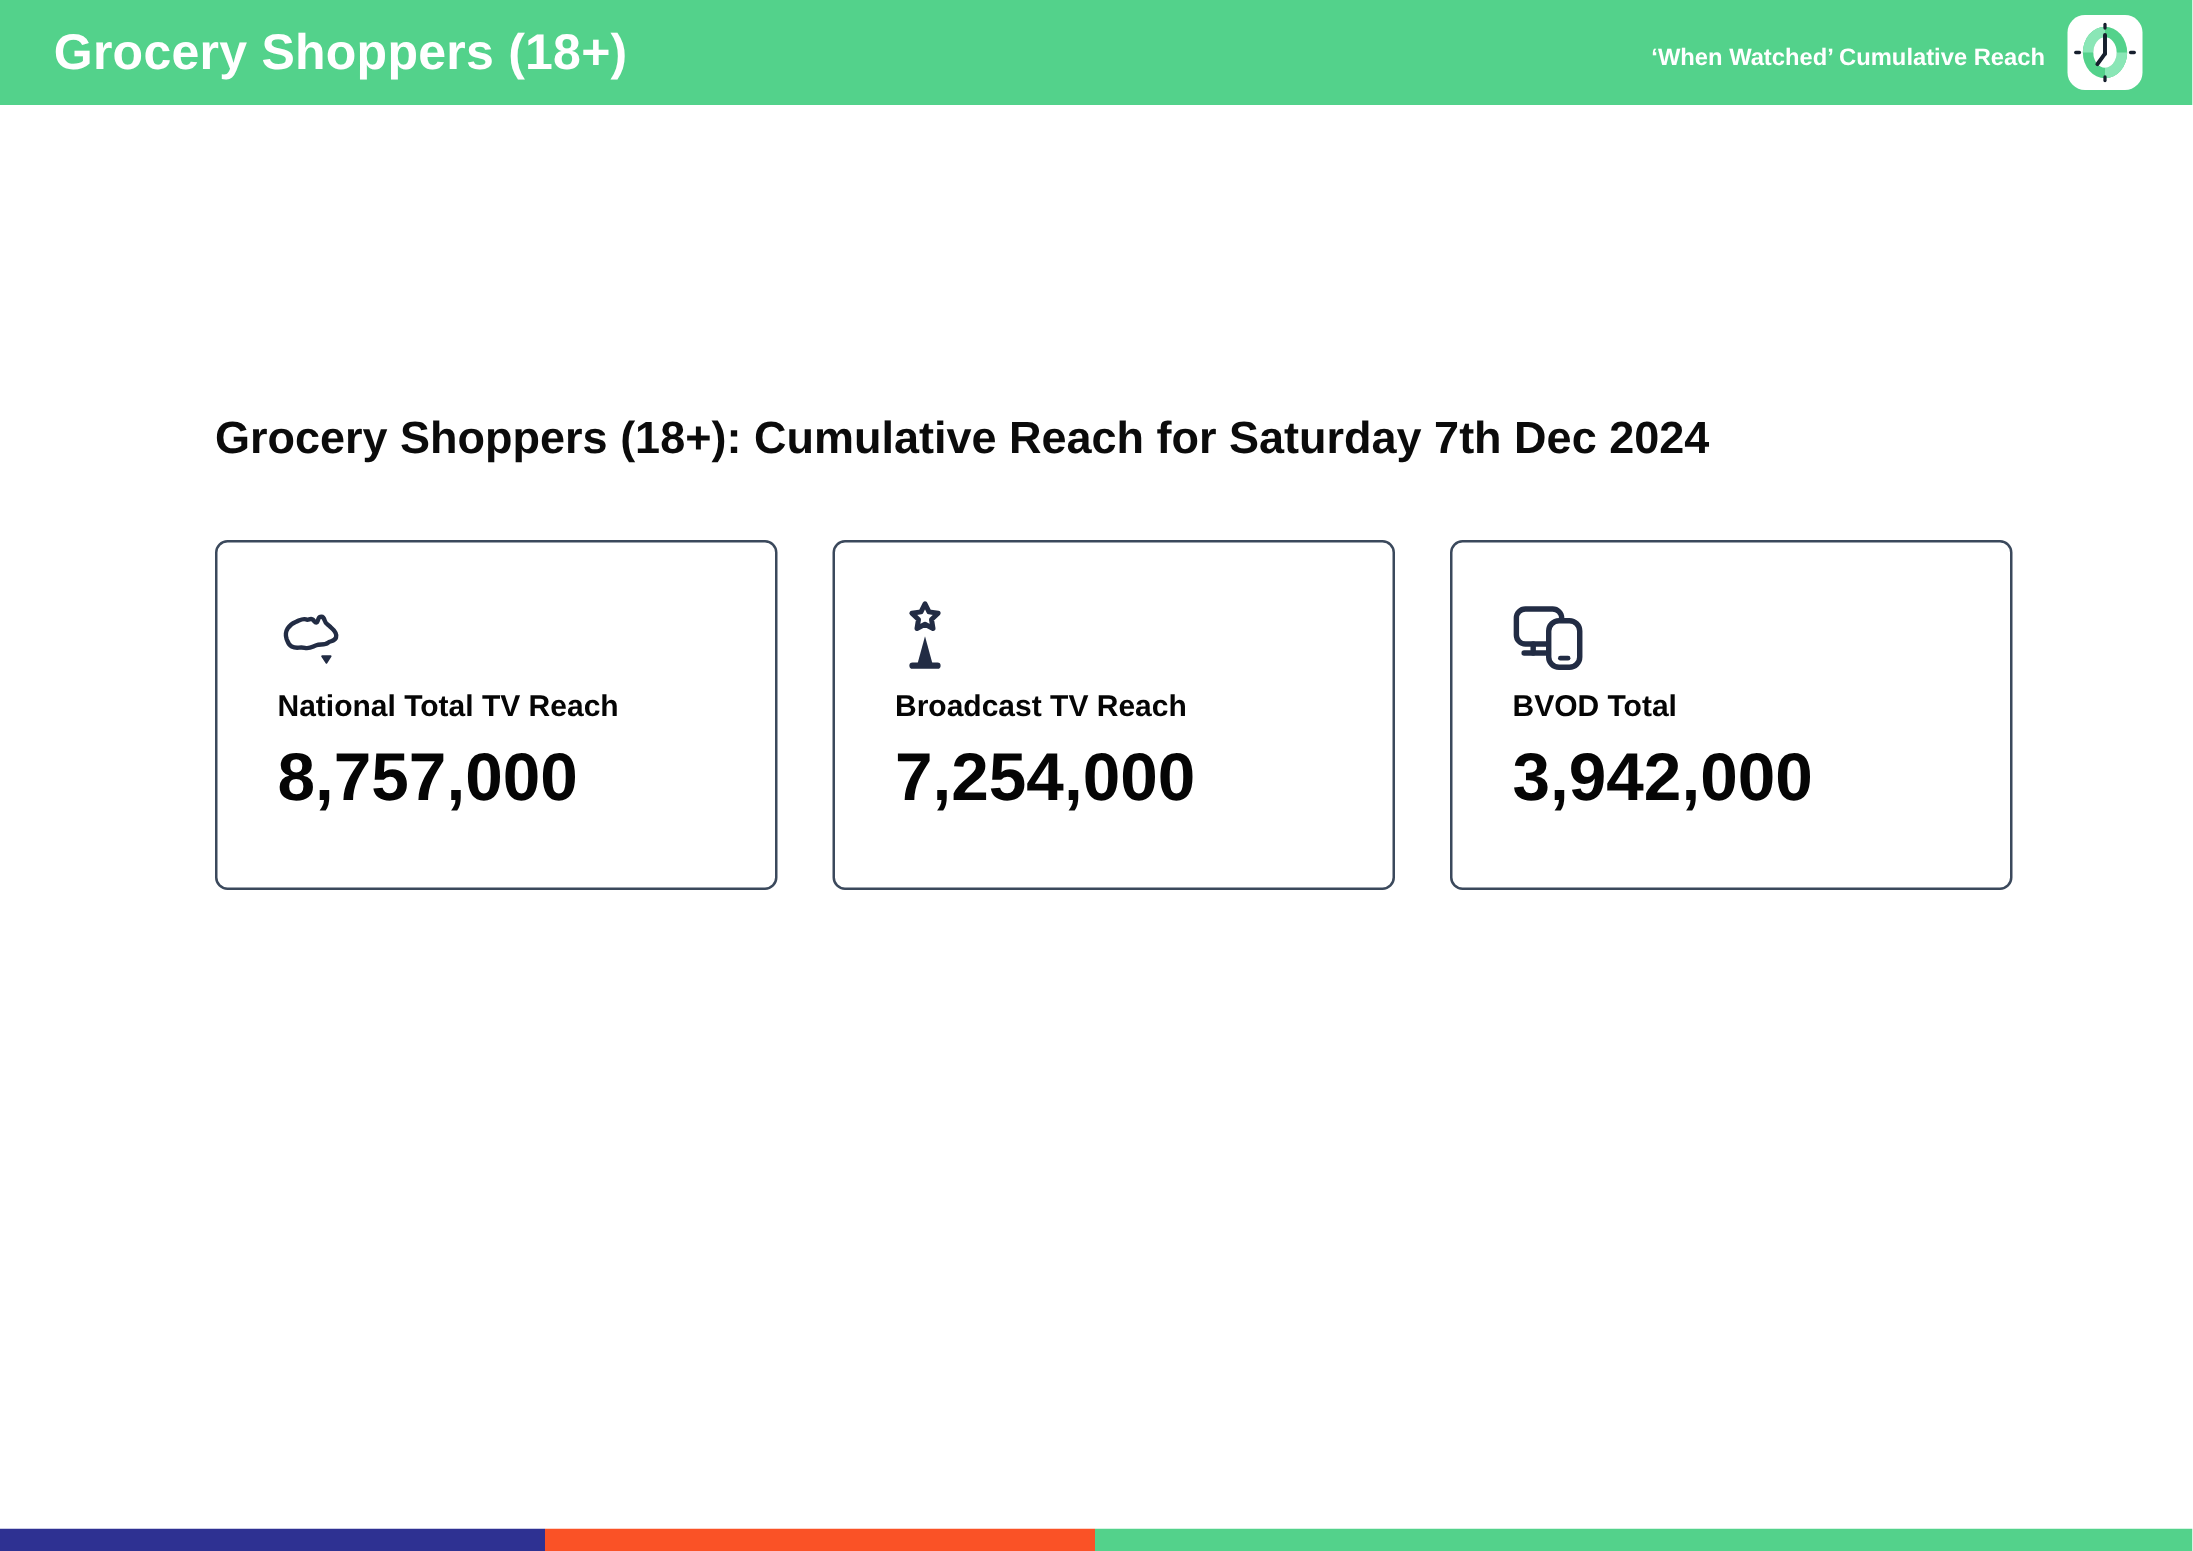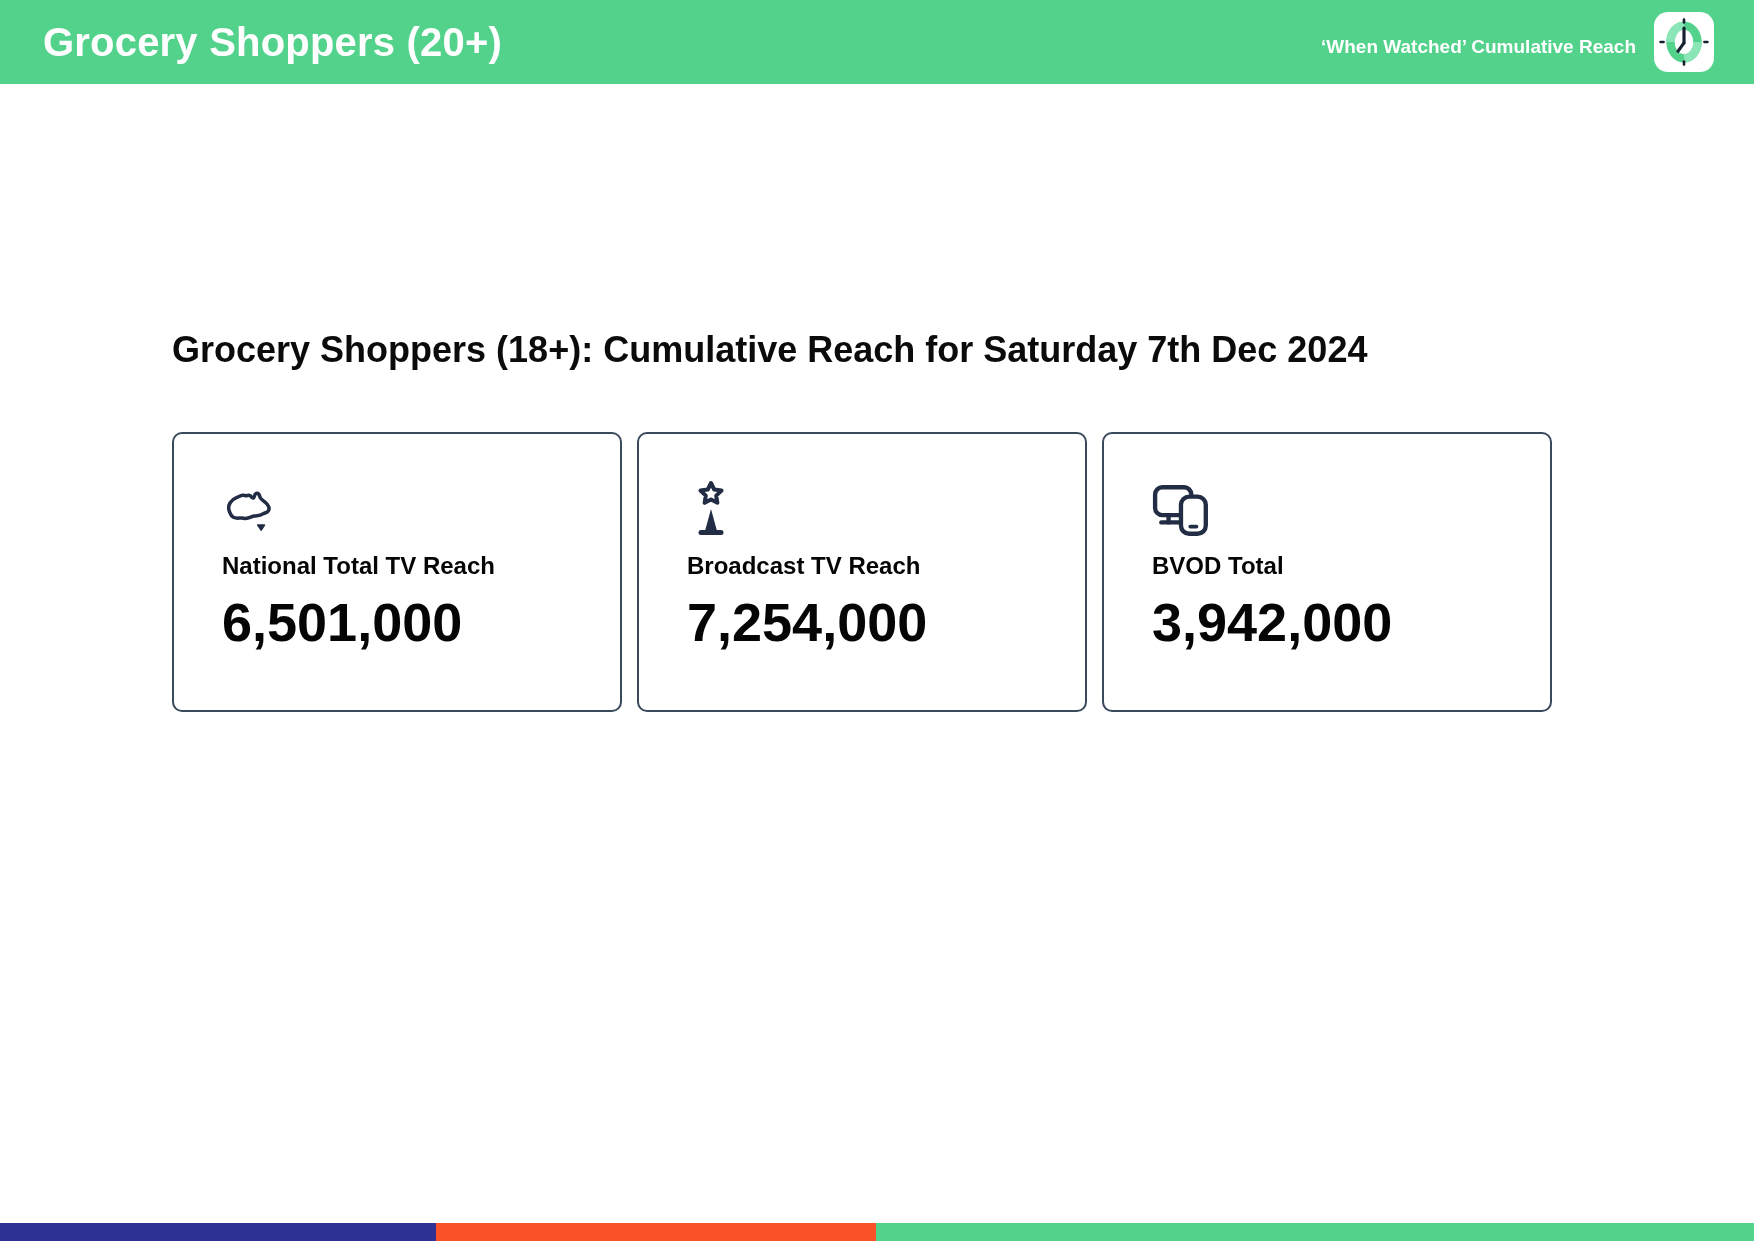--- a/index.html
+++ b/index.html
@@ -48,21 +48,21 @@
     padding: 244px 0 0 172px;
   }
   .main-heading {
     font-size: 36px;
     font-weight: bold;
     color: #0b0b0b;
     line-height: 1.2;
   }
   .cards {
     display: flex;
-    gap: 15px;
+    gap: 44px;
     margin-top: 61px;
   }
   .card {
     width: 450px;
     height: 280px;
     border: 2px solid #3b495c;
     border-radius: 10px;
     padding: 46px 40px 0 48px;
     background: #ffffff;
   }
@@ -91,21 +91,21 @@
     left: 0; right: 0; bottom: 0;
     height: 18px;
     display: flex;
   }
   .footer-seg { height: 100%; }
 </style>
 </head>
 <body>
 
 <div class="header">
-  <div class="header-title">Grocery Shoppers (20+)</div>
+  <div class="header-title">Grocery Shoppers (18+)</div>
   <div class="header-right">
     <span class="header-subtitle">‘When Watched’ Cumulative Reach</span>
     <div class="logo-box">
       <svg width="56" height="56" viewBox="0 0 60 60">
         <ellipse cx="30" cy="30" rx="19" ry="22" fill="#53d28b"></ellipse>
         <path d="M30,8 A19,22 0 0 0 11,30 L20,30 A10,13 0 0 1 30,17 Z" fill="#8ae6b6"></path>
         <path d="M30,52 A19,22 0 0 0 49,30 L40,30 A10,13 0 0 1 30,43 Z" fill="#8ae6b6"></path>
         <ellipse cx="30" cy="30" rx="10" ry="13" fill="#ffffff"></ellipse>
         <rect x="28.6" y="4.5" width="2.8" height="6" rx="1.4" fill="#17202e"></rect>
         <rect x="28.6" y="49.5" width="2.8" height="6" rx="1.4" fill="#17202e"></rect>
@@ -124,21 +124,21 @@
   <div class="cards">
 
     <div class="card">
       <div class="card-icon">
         <svg width="58" height="60" viewBox="0 0 56 48">
           <path d="M7,25 C5,19 9,14 14,12 C17,11 19,9 22,10 C24,11 25,9 27,10 C28.5,11 29,13.2 30.5,12.2 C31.7,11.2 31,8.5 33,8 C35,7.5 36,9 36.5,11 C37,13.5 39,14 41,16 C44,18.5 46.2,21 45.2,24 C44.2,27 41,26.5 39,28 C36.5,30 33,29 30,30 C27,31 25,33 21,32 C17,31 15,33 11,31 C8,29.4 8,27.2 7,25 Z" fill="none" stroke="#222c44" stroke-width="3.4" stroke-linejoin="round" stroke-linecap="round"></path>
           <path d="M34.5,38.5 L41,38.5 L37.8,43.5 Z" fill="#222c44" stroke="#222c44" stroke-width="1.5" stroke-linejoin="round"></path>
         </svg>
       </div>
       <div class="card-label">National Total TV Reach</div>
-      <div class="card-value">6,501,000</div>
+      <div class="card-value">8,757,000</div>
     </div>
 
     <div class="card">
       <div class="card-icon">
         <svg width="48" height="60" viewBox="0 0 48 60">
           <path d="M24 3 L27.2 9.5 L34.5 10.6 L29.2 15.6 L30.4 22.8 L24 19.4 L17.6 22.8 L18.8 15.6 L13.5 10.6 L20.8 9.5 Z" fill="none" stroke="#222c44" stroke-width="4" stroke-linejoin="round"></path>
           <path d="M24,29 L18,51 L30,51 Z" fill="#222c44"></path>
           <rect x="11.5" y="50" width="25" height="5" rx="2.5" fill="#222c44"></rect>
         </svg>
       </div>

